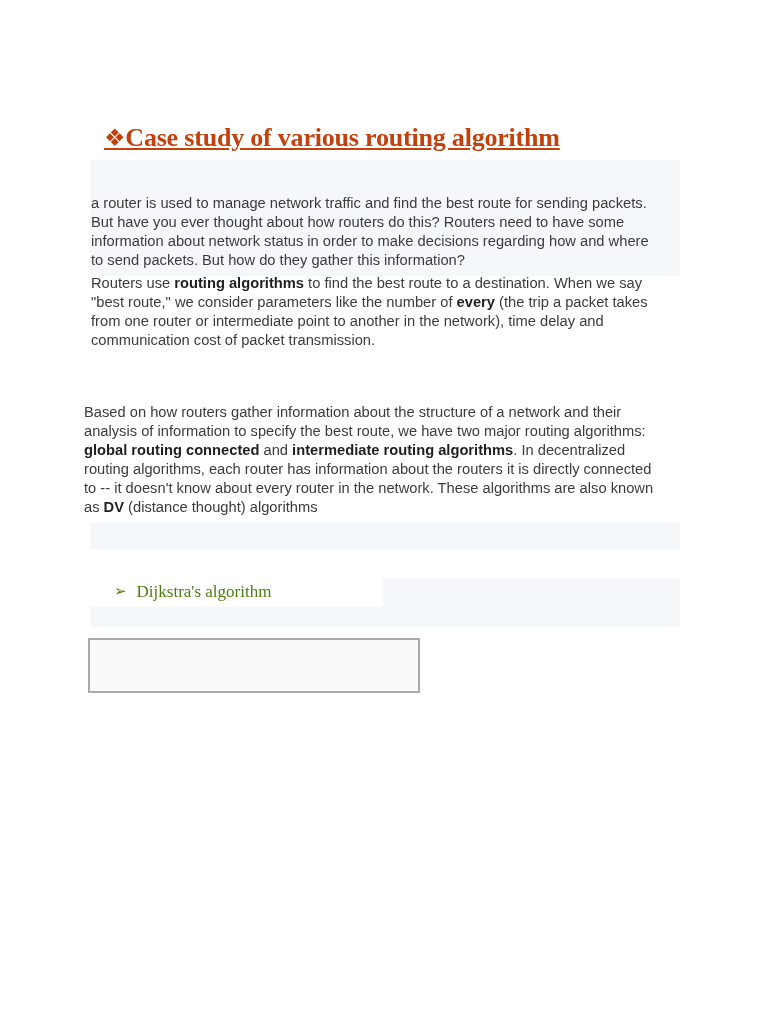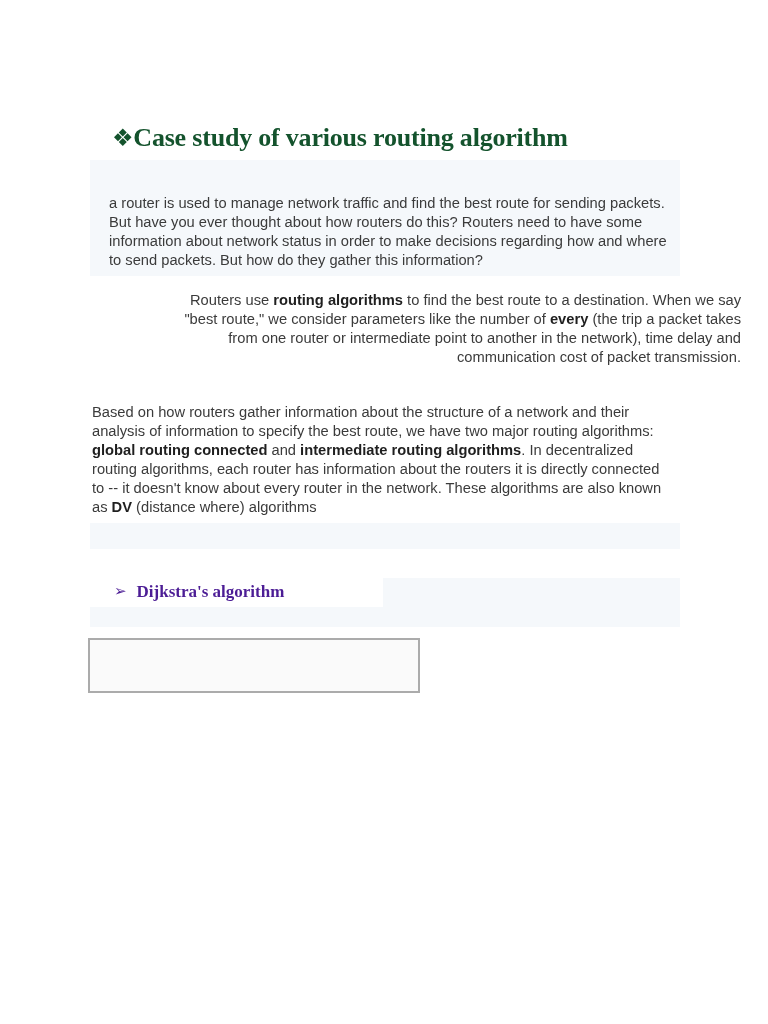--- a/index.html
+++ b/index.html
@@ -4,44 +4,44 @@
 <style>
   html,body{margin:0;padding:0;background:#ffffff;}
   .page{
     position:relative;
     width:768px;height:1024px;
     background:#ffffff;
     overflow:hidden;
     font-family:"Liberation Sans",sans-serif;
   }
   .title{
-    position:absolute;left:112px;top:121px;margin:0;
+    position:absolute;left:104px;top:121px;margin:0;
     font-family:"Liberation Serif","DejaVu Serif",serif;
     font-weight:700;font-size:26px;line-height:34px;
-    letter-spacing:-0.2px;color:#14532d;white-space:nowrap;
+    letter-spacing:-0.2px;color:#c2410c;white-space:nowrap;text-decoration:underline;
   }
   .title .diamond{font-family:"DejaVu Sans",sans-serif;font-size:24px;}
   .hl{position:absolute;background:var(--highlight,#f5f8fb);}
   .hl1{left:90px;top:160px;width:590px;height:116px;}
   .hl2{left:90px;top:523px;width:590px;height:26px;}
   .hl3{left:90px;top:578px;width:590px;height:49px;}
   .hl3 .notch{position:absolute;left:0;top:0;width:293px;height:29px;background:#ffffff;}
   .body{
     position:absolute;margin:0;width:650px;
     font-size:14.7px;line-height:19px;color:#3b3b3b;
     white-space:pre-line;letter-spacing:0;
   }
   .body .b{font-weight:700;color:#1f1f1f;}
-  .p1{left:91px;top:194px;margin-left:18px;}
-  .p2{left:91px;top:291px;text-align:right;}
-  .p3{left:92px;top:403px;}
+  .p1{left:91px;top:194px;}
+  .p2{left:91px;top:274px;}
+  .p3{left:84px;top:403px;}
   .heading{
     position:absolute;left:114px;top:579px;
     font-family:"Liberation Serif","DejaVu Serif",serif;
-    font-weight:700;font-size:17px;line-height:24px;color:#4c1d95;
+    font-weight:400;font-size:17px;line-height:24px;color:#4d7c0f;
     white-space:nowrap;
   }
   .heading .harrow{
     font-family:"DejaVu Sans",sans-serif;
     font-size:15px;vertical-align:1px;
   }
   .heading .hlabel{margin-left:10px;}
   .imgbox{
     position:absolute;left:88px;top:638px;width:332px;height:55px;
     box-sizing:border-box;
@@ -68,21 +68,21 @@
 to send packets. But how do they gather this information?</span></p>
   <p class="body p2"><span>Routers use </span><span class="b">routing algorithms</span><span> to find the best route to a destination. When we say
 "best route," we consider parameters like the number of </span><span class="b">every</span><span> (the trip a packet takes
 from one router or intermediate point to another in the network), time delay and
 communication cost of packet transmission.</span></p>
   <p class="body p3"><span>Based on how routers gather information about the structure of a network and their
 analysis of information to specify the best route, we have two major routing algorithms:
 </span><span class="b">global routing connected</span><span> and </span><span class="b">intermediate routing algorithms</span><span>. In decentralized
 routing algorithms, each router has information about the routers it is directly connected
 to -- it doesn't know about every router in the network. These algorithms are also known
-as </span><span class="b">DV</span><span> (distance where) algorithms</span></p>
+as </span><span class="b">DV</span><span> (distance thought) algorithms</span></p>
 
   <div class="heading">
     <span class="harrow">➢</span><span class="hlabel">Dijkstra's algorithm</span>
   </div>
 
   <div class="imgbox"></div>
 
 </div>
 
 </body></html>

